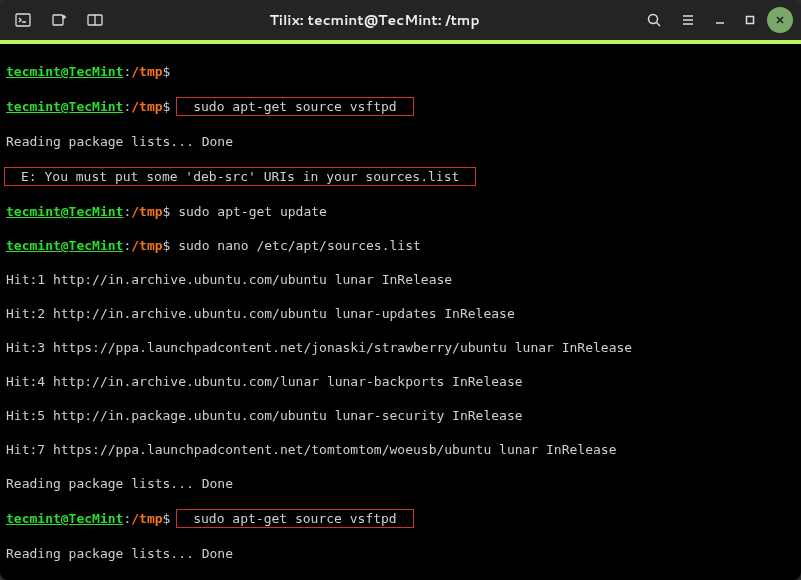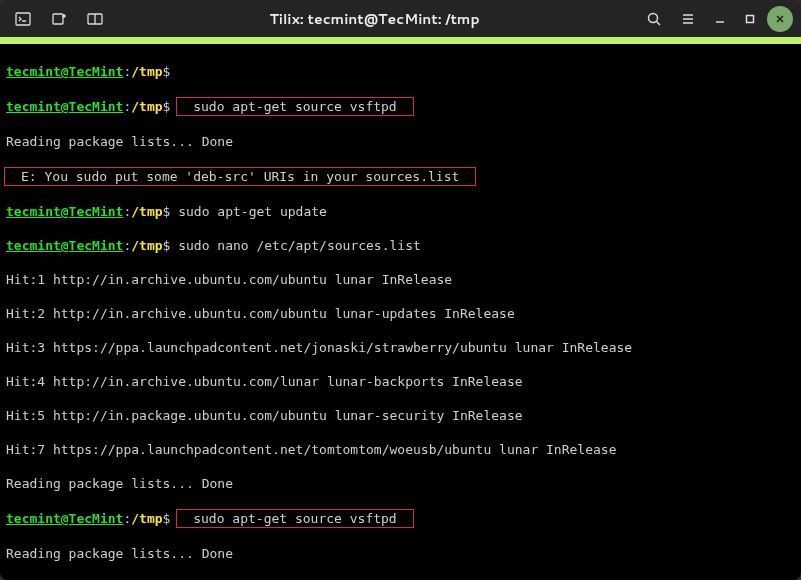--- a/index.html
+++ b/index.html
@@ -11,21 +11,21 @@
     font-family: "DejaVu Sans Mono", "Liberation Mono", monospace;
     font-size: 13px;
     border-radius: 8px;
   }
   .titlebar {
     height: 44px;
     background: #242424;
     display: flex;
     align-items: center;
     padding: 0 8px;
-    border-bottom: 7px solid #bef264;
+    border-bottom: 4px solid #bef264;
   }
   .tb-left { display: flex; gap: 6px; align-items: center; }
   .tb-btn {
     width: 30px; height: 30px;
     display: flex; align-items: center; justify-content: center;
     border-radius: 6px;
     color: #ddd;
     cursor: pointer;
   }
   .title {
@@ -53,21 +53,21 @@
     padding: 2px 6px 6px 6px;
     height: calc(100% - 44px);
     overflow: hidden;
     line-height: 17px;
     color: #cfcfcf;
     white-space: pre;
     position: relative;
   }
   .line { white-space: pre; }
   .user { color: #2adf2a; font-weight: bold; text-decoration: underline; }
-  .path { color: #fde047; font-weight: bold; }
+  .path { color: #f97316; font-weight: bold; }
   .dollar { color: #cfcfcf; }
   .boxed {
     border: 1px solid #c33;
     display: inline-block;
     padding: 0 16px;
     margin-left: -2px;
   }
   svg { display: block; }
 </style>
 </head>
@@ -127,21 +127,21 @@
           <line x1="8" y1="2" x2="2" y2="8" stroke="#222" stroke-width="1.6"></line>
         </svg>
     </div>
   </div>
 </div>
 
 <div class="terminal">
 <div class="line"><span class="user">tecmint@TecMint</span><span class="dollar">:</span><span class="path">/tmp</span><span class="dollar">$</span> <span></span></div>
 <div class="line"><span class="user">tecmint@TecMint</span><span class="dollar">:</span><span class="path">/tmp</span><span class="dollar">$</span> <span class="boxed">sudo apt-get source vsftpd</span></div>
 <div class="line">Reading package lists... Done</div>
-<div class="line"><span class="boxed">E: You sudo put some 'deb-src' URIs in your sources.list</span></div>
+<div class="line"><span class="boxed">E: You must put some 'deb-src' URIs in your sources.list</span></div>
 <div class="line"><span class="user">tecmint@TecMint</span><span class="dollar">:</span><span class="path">/tmp</span><span class="dollar">$</span> <span>sudo apt-get update</span></div>
 <div class="line"><span class="user">tecmint@TecMint</span><span class="dollar">:</span><span class="path">/tmp</span><span class="dollar">$</span> <span>sudo nano /etc/apt/sources.list</span></div>
 <div class="line">Hit:1 http://in.archive.ubuntu.com/ubuntu lunar InRelease</div>
 <div class="line">Hit:2 http://in.archive.ubuntu.com/ubuntu lunar-updates InRelease</div>
 <div class="line">Hit:3 https://ppa.launchpadcontent.net/jonaski/strawberry/ubuntu lunar InRelease</div>
 <div class="line">Hit:4 http://in.archive.ubuntu.com/lunar lunar-backports InRelease</div>
 <div class="line">Hit:5 http://in.package.ubuntu.com/ubuntu lunar-security InRelease</div>
 <div class="line">Hit:7 https://ppa.launchpadcontent.net/tomtomtom/woeusb/ubuntu lunar InRelease</div>
 <div class="line">Reading package lists... Done</div>
 <div class="line"><span class="user">tecmint@TecMint</span><span class="dollar">:</span><span class="path">/tmp</span><span class="dollar">$</span> <span class="boxed">sudo apt-get source vsftpd</span></div>

